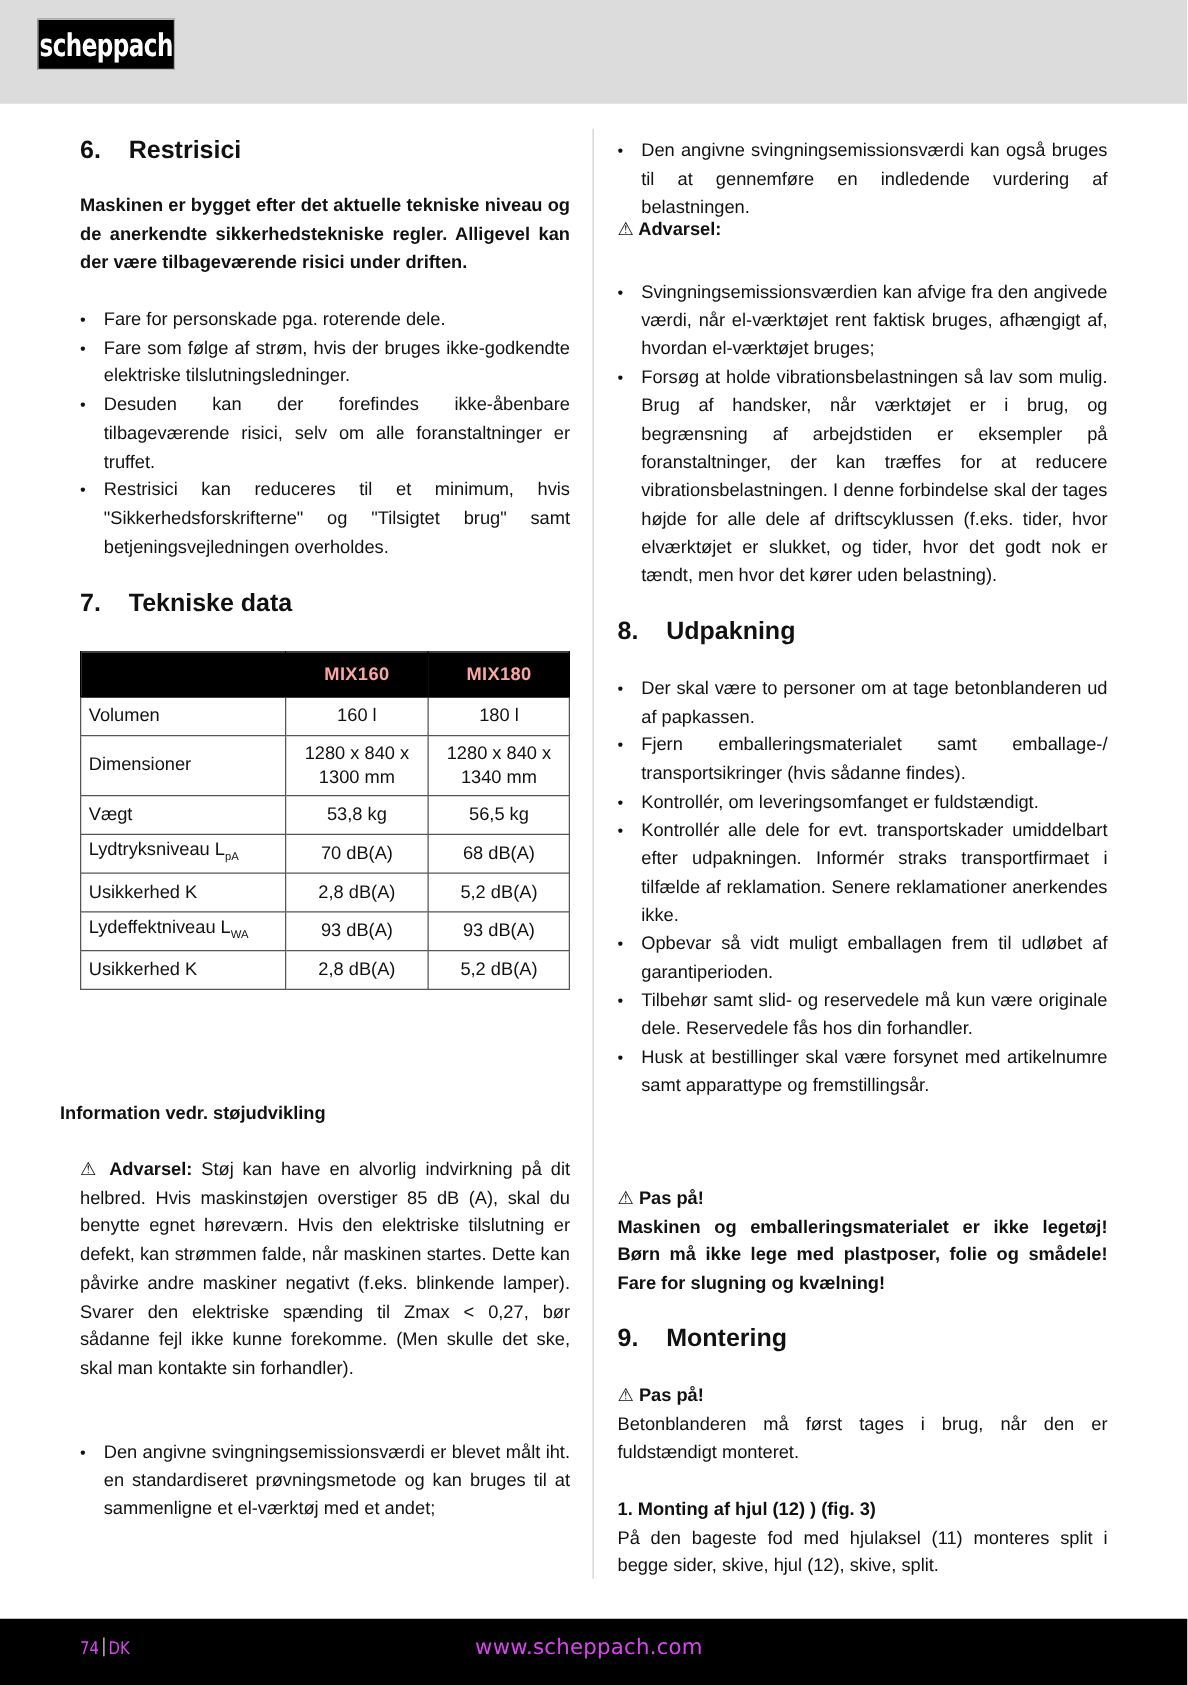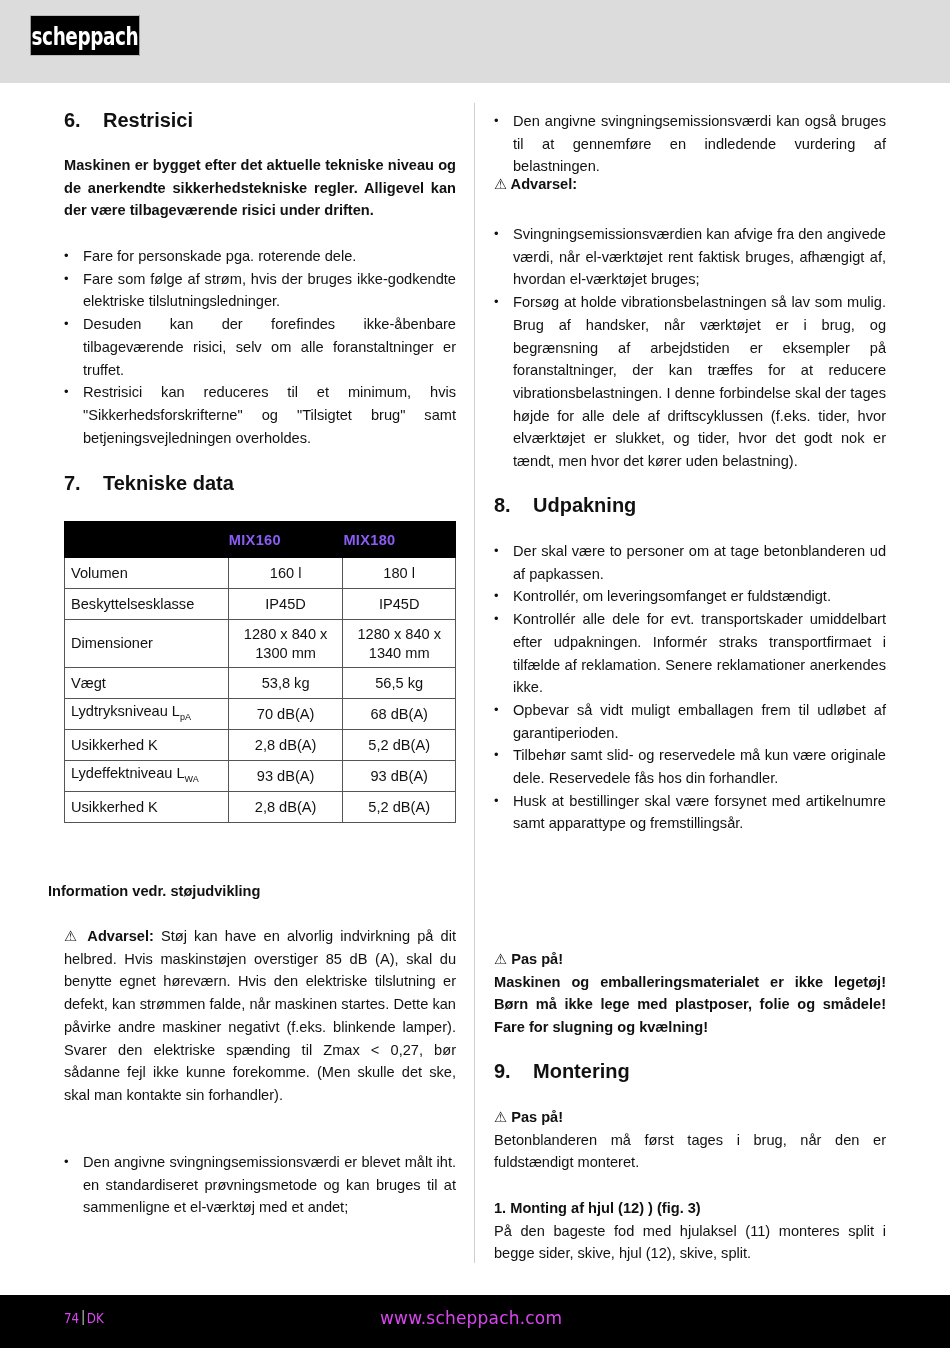--- a/index.html
+++ b/index.html
@@ -21,21 +21,21 @@
   .p.bold { font-weight: bold; }
 
   .ul { position: absolute; list-style: none; width: 392px; font-size: 14.6px; line-height: 22.7px; }
   .ul li { position: relative; padding-left: 19px; text-align: justify; }
   .ul li::before { content: "•"; position: absolute; left: 0; top: 0; font-size: 13px; }
 
   .warn-icon { font-weight: normal; }
 
   
   .spec-table { position: absolute; left: 64px; top: 521px; width: 392px; border-collapse: collapse; font-size: 14.6px; }
-  .spec-table th { background: #000; color: #8b5cf6; font-weight: bold; height: 36px; text-align: left; border: 1px solid #000; letter-spacing: 0.3px; }
+  .spec-table th { background: #000; color: #fca5a5; font-weight: bold; height: 36px; text-align: center; border: 1px solid #000; letter-spacing: 0.3px; }
   .spec-table td { border: 1px solid #555; padding: 0 6px; height: 31px; line-height: 19px; }
   .spec-table td.c { text-align: center; padding: 0 2px; }
   .spec-table tr.tall td { height: 48px; }
   .spec-table col.c1 { width: 164px; }
   .spec-table col.c2 { width: 115px; }
   .spec-table col.c3 { width: 113px; }
   .sub { font-size: 9px; vertical-align: -4px; }
 
   .footer { position: absolute; left: 0; top: 1295px; width: 950px; height: 53px; background: #000; color: #d946ef; }
   .footer .page { position: absolute; left: 64px; top: 15px; font-size: 14px; font-family: "DejaVu Sans", sans-serif; transform: scaleX(0.85); transform-origin: left; }
@@ -79,25 +79,20 @@
       <th></th>
       <th>MIX160</th>
       <th>MIX180</th>
     </tr>
   </thead>
   <tbody>
     <tr>
       <td>Volumen</td>
       <td class="c">160 l</td>
       <td class="c">180 l</td>
-    </tr>
-    <tr>
-      <td>Beskyttelsesklasse</td>
-      <td class="c">IP45D</td>
-      <td class="c">IP45D</td>
     </tr>
     <tr class="tall">
       <td>Dimensioner</td>
       <td class="c" style="white-space:pre-line">1280 x 840 x
 1300 mm</td>
       <td class="c" style="white-space:pre-line">1280 x 840 x
 1340 mm</td>
     </tr>
     <tr>
       <td>Vægt</td>
@@ -151,20 +146,21 @@
   <li>Svingningsemissionsværdien kan afvige fra den angivede værdi, når el-værktøjet rent faktisk bruges, afhængigt af, hvordan el-værktøjet bruges;</li>
   <li>Forsøg at holde vibrationsbelastningen så lav som mulig. Brug af handsker, når værktøjet er i brug, og begrænsning af arbejdstiden er eksempler på foranstaltninger, der kan træffes for at reducere vibrationsbelastningen. I denne forbindelse skal der tages højde for alle dele af driftscyklussen (f.eks. tider, hvor elværktøjet er slukket, og tider, hvor det godt nok er tændt, men hvor det kører uden belastning).</li>
 </ul>
 
 <div class="h1" style="left:494px; top:493px;">
   <span class="num">8.</span><span>Udpakning</span>
 </div>
 
 <ul class="ul" style="left:494px; top:540px;">
   <li>Der skal være to personer om at tage betonblanderen ud af papkassen.</li>
+  <li>Fjern emballeringsmaterialet samt emballage-/ transportsikringer (hvis sådanne findes).</li>
   <li>Kontrollér, om leveringsomfanget er fuldstændigt.</li>
   <li>Kontrollér alle dele for evt. transportskader umiddelbart efter udpakningen. Informér straks transportfirmaet i tilfælde af reklamation. Senere reklamationer anerkendes ikke.</li>
   <li>Opbevar så vidt muligt emballagen frem til udløbet af garantiperioden.</li>
   <li>Tilbehør samt slid- og reservedele må kun være originale dele. Reservedele fås hos din forhandler.</li>
   <li>Husk at bestillinger skal være forsynet med artikelnumre samt apparattype og fremstillingsår.</li>
 </ul>
 
 <div class="p bold" style="left:494px; top:948px;">
   <div>
     <span class="warn-icon">⚠</span>

